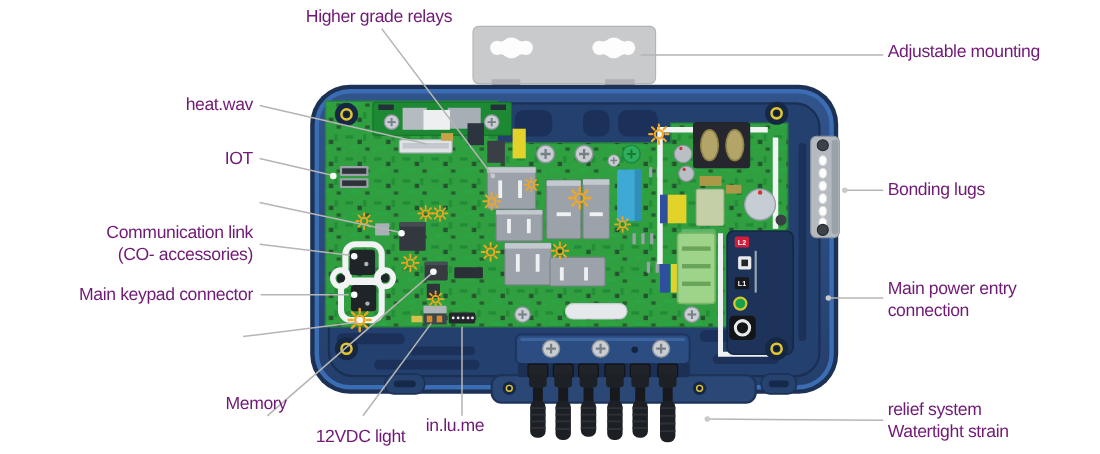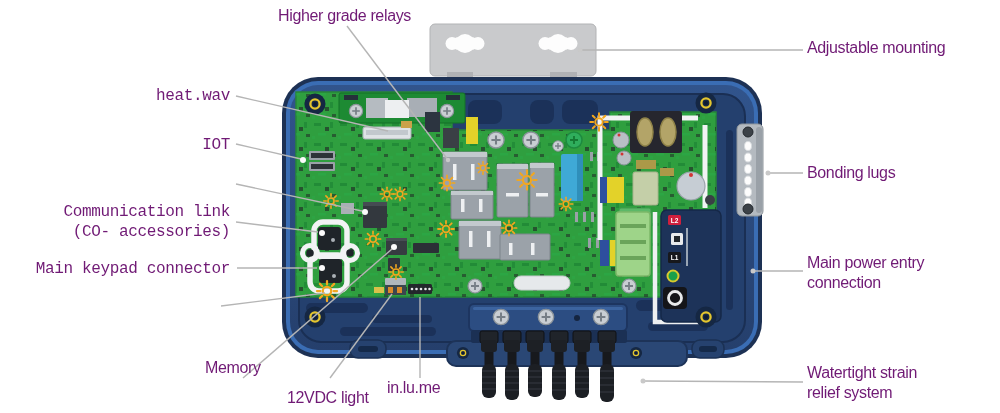--- a/index.html
+++ b/index.html
@@ -1,21 +1,21 @@
 <!DOCTYPE html>
 <html><head>
 <meta charset="utf-8">
 <style>
   html,body{margin:0;padding:0;background:#ffffff;}
   #canvas{position:relative;width:1000px;height:413px;background:#ffffff;overflow:hidden;
           font-family:"Liberation Sans",sans-serif;}
   #art{position:absolute;left:0;top:0;}
   .lbl{position:absolute;font-size:16px;line-height:20px;color:#701a75;
        letter-spacing:-0.35px;white-space:nowrap;}
-  .lbl.r{text-align:right;font-family:Liberation Mono, monospace;}
+  .lbl.r{text-align:right;}
   .lbl.flex{display:flex;align-items:center;gap:6px;}
   .lbl svg{display:block;}
 </style>
 </head>
 <body>
 
 <div id="canvas">
 
 <svg id="art" width="1000" height="413" viewBox="0 0 1000 413">
   <defs>
@@ -441,17 +441,17 @@
 <div class="lbl" style="left:807px;top:163px">
   <span>Bonding lugs</span>
 </div>
 
 <div class="lbl" style="left:807px;top:253px">
   <div>Main power entry</div>
   <div>connection</div>
 </div>
 
 <div class="lbl" style="left:807px;top:363px">
+  <div>relief system</div>
   <div>Watertight strain</div>
-  <div>relief system</div>
 </div>
 
 </div>
 
 </body></html>

